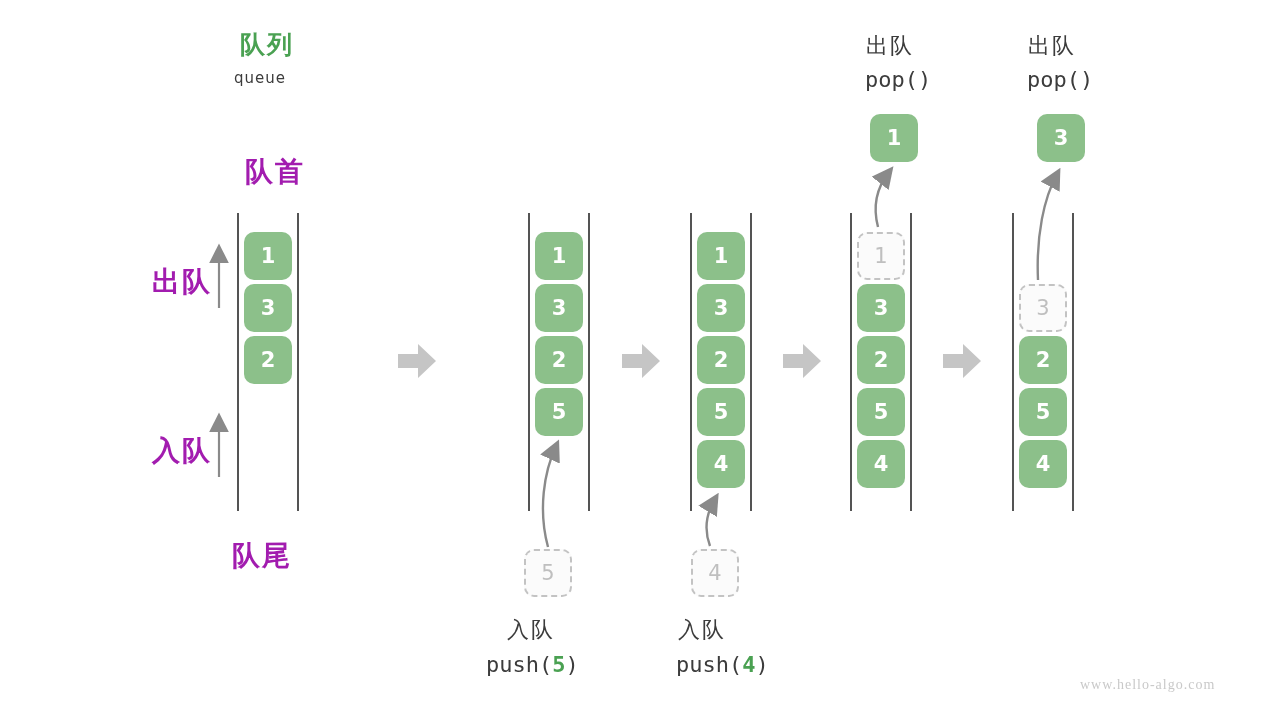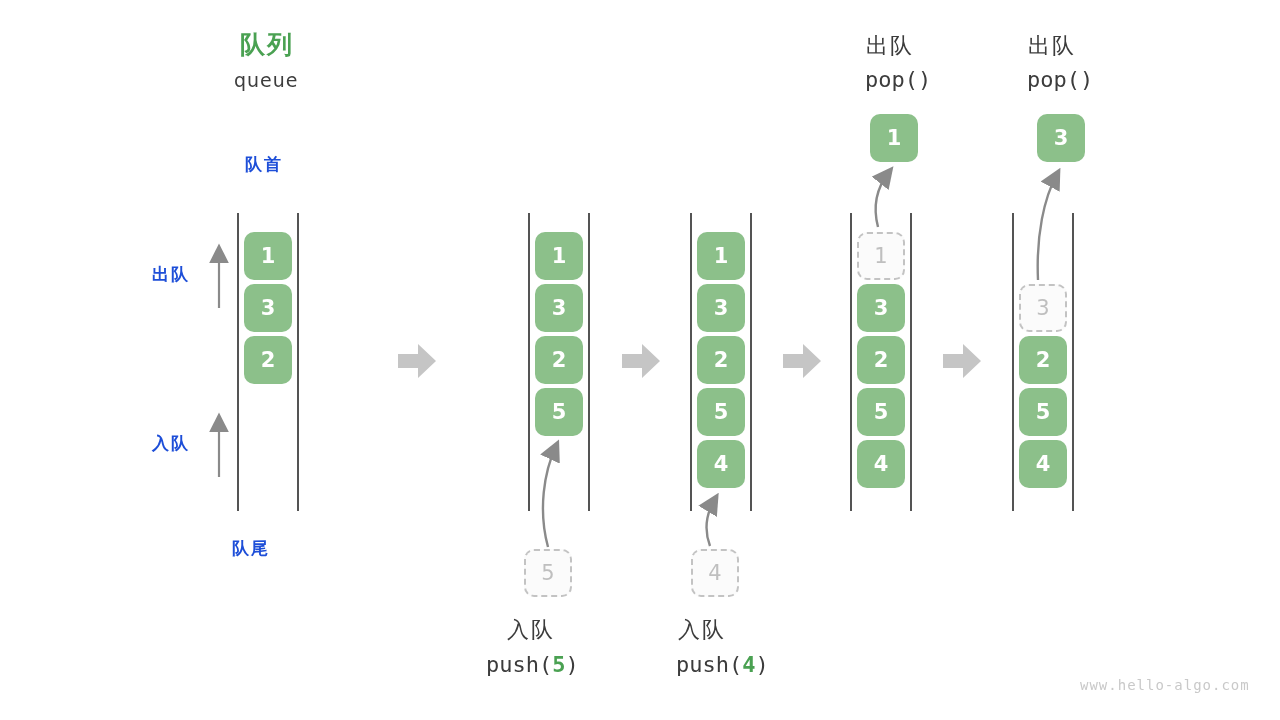--- a/index.html
+++ b/index.html
@@ -14,26 +14,26 @@
   .abs { position: absolute; }
 
   .title {
     color: #4aa152;
     font-size: 25px;
     font-weight: 700;
     letter-spacing: 2px;
   }
   .subtitle {
     color: #3c3c3c;
-    font-size: 19px;
+    font-size: 15px;
     letter-spacing: 1px;
   }
   .cn-label {
-    color: #1d4ed8;
-    font-size: 17px;
+    color: #a21caf;
+    font-size: 28px;
     font-weight: 700;
     letter-spacing: 2px;
   }
   .op-cn {
     color: #3c3c3c;
     font-size: 22px;
     font-weight: 500;
     letter-spacing: 2px;
   }
   .mono-call {
@@ -167,15 +167,15 @@
 
   <div class="abs op-cn" style="left:678px; top:615px;">入队</div>
   <div class="abs mono-call" style="left:676px; top:652px;"><span>push(</span><span class="arg">4</span><span>)</span></div>
 
   <div class="abs op-cn" style="left:866px; top:31px;">出队</div>
   <div class="abs mono-call" style="left:865px; top:67px;">pop()</div>
 
   <div class="abs op-cn" style="left:1028px; top:31px;">出队</div>
   <div class="abs mono-call" style="left:1027px; top:67px;">pop()</div>
 
-  <div class="abs watermark" style="left:1080px; top:677px;">www.hello-algo.com</div>
+  <div class="abs watermark" style="left:1080px; top:677px;font-family:Liberation Serif, serif;">www.hello-algo.com</div>
 
 </div>
 
 </body></html>

